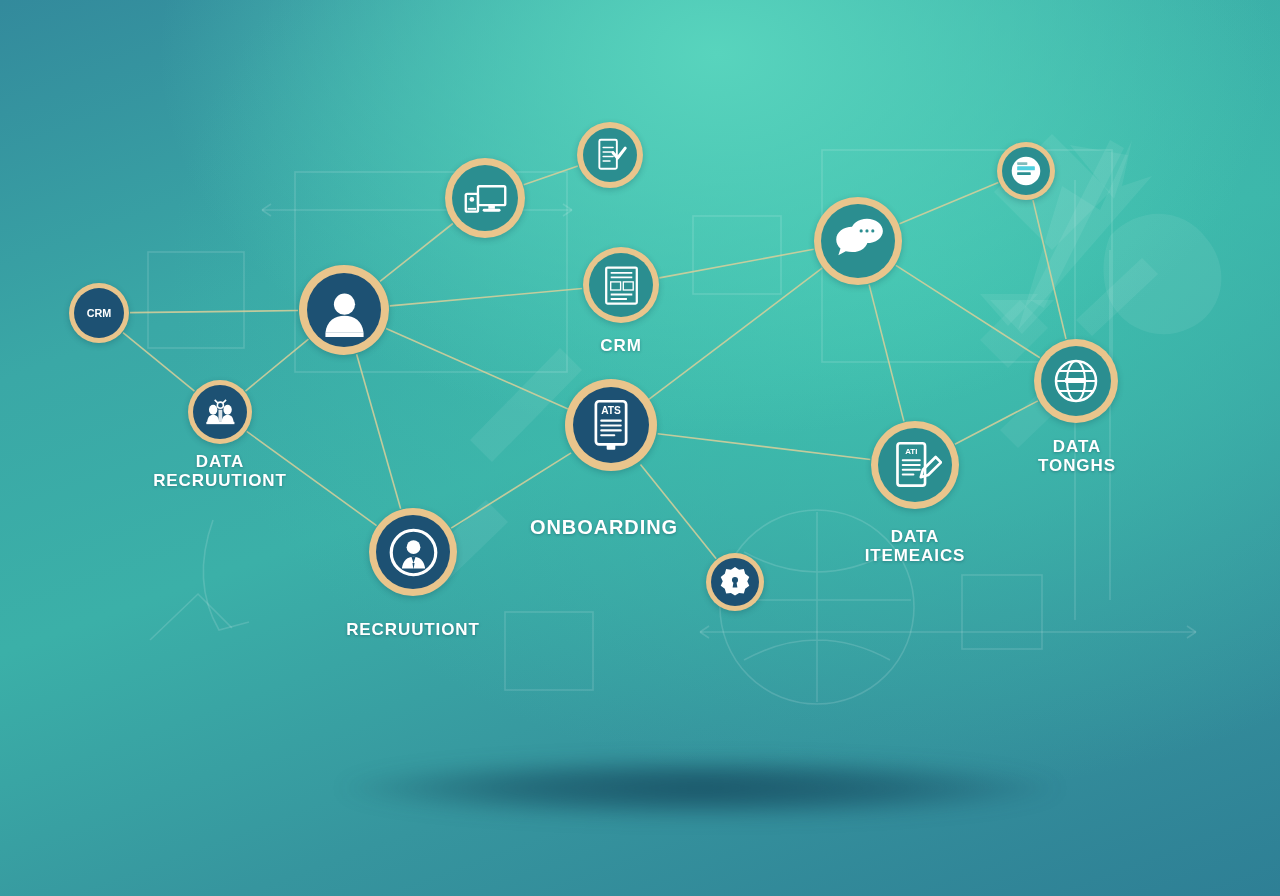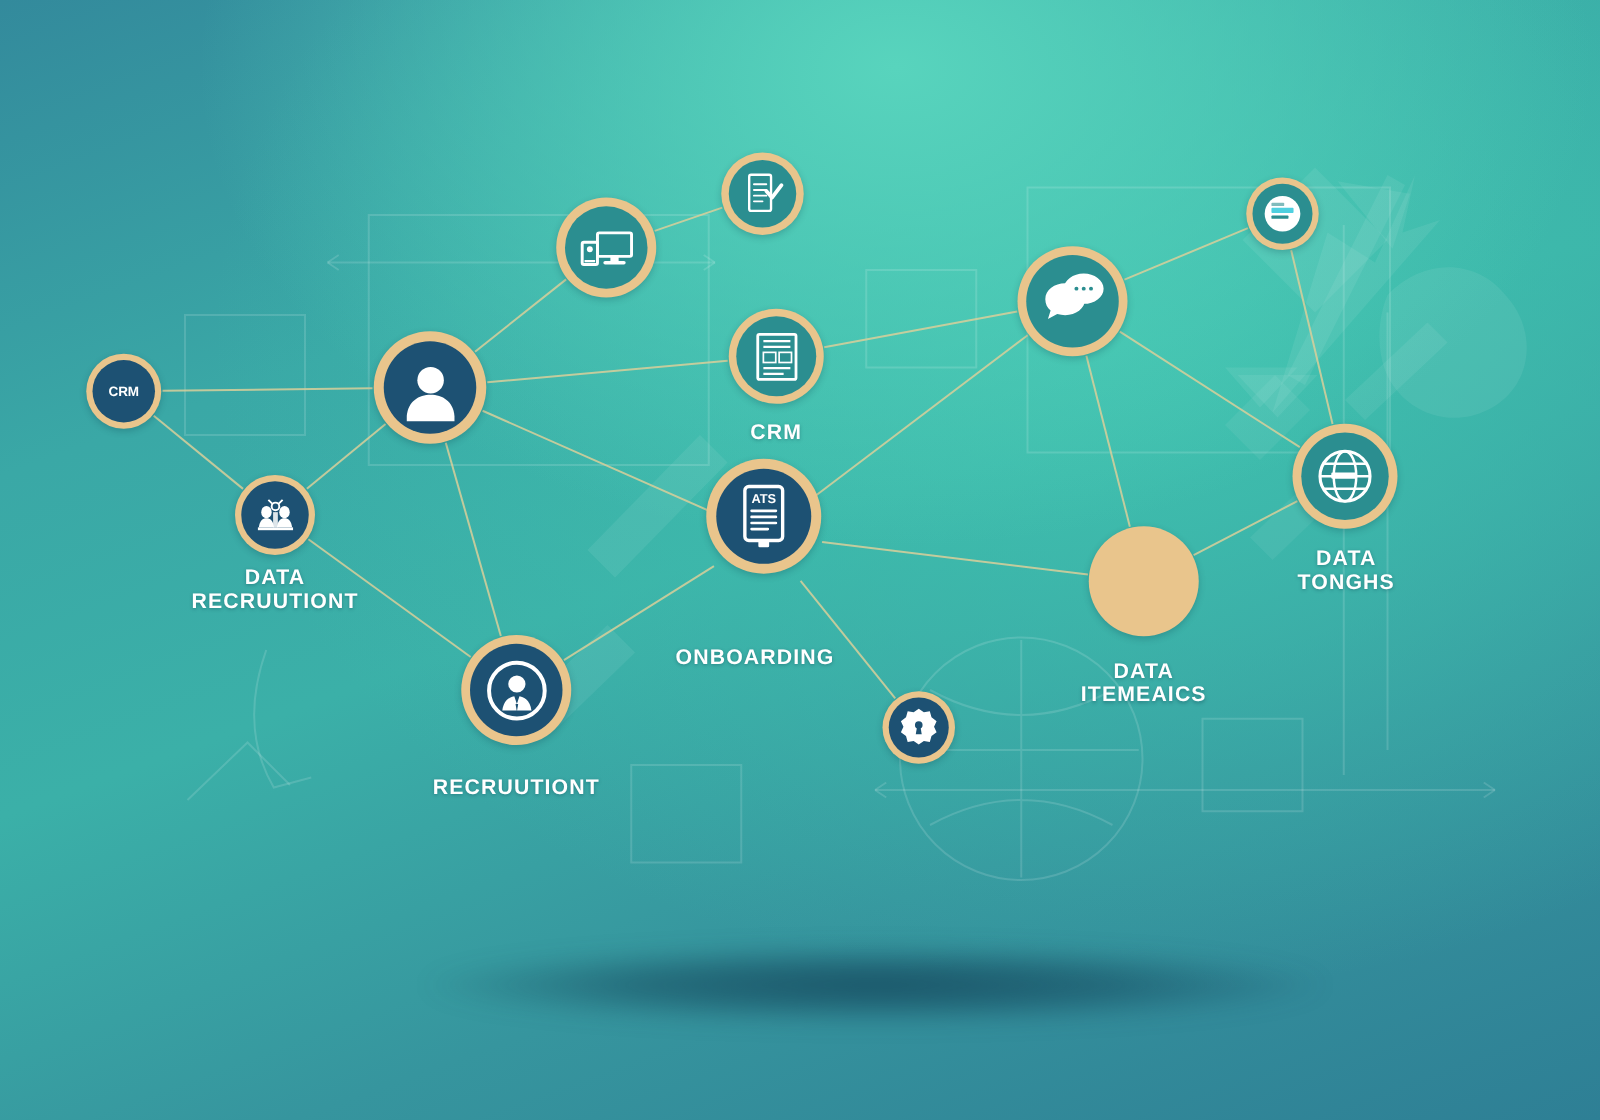--- a/index.html
+++ b/index.html
@@ -211,21 +211,21 @@
         <path d="M16 76 C18 62 24 57 32 57 C40 57 46 62 48 76 Z" fill="#ffffff"></path>
         <ellipse cx="70" cy="44" rx="11" ry="13" fill="#ffffff"></ellipse>
         <path d="M54 76 C56 62 62 57 70 57 C78 57 84 62 86 76 Z" fill="#ffffff"></path>
         <rect x="14" y="76" width="74" height="6" fill="#ffffff"></rect>
         <rect x="46" y="44" width="10" height="32" fill="#ffffff" opacity=".85"></rect>
         <circle cx="51" cy="32" r="8" fill="none" stroke="#ffffff" stroke-width="4"></circle>
         <path d="M44 26 l-8 -8 M58 26 l8 -8" stroke="#ffffff" stroke-width="4"></path>
           </svg>
         </div>
       </div>
-      <div class="node" style="left: 611px; top: 413px; width: 92px; height: 92px;">
+      <div class="node" style="left: 611px; top: 425px; width: 92px; height: 92px;">
         <div class="ring"></div>
         <div class="core core-dark" style="width: 76px; height: 76px;">
           <svg class="glyph" width="54" height="54" viewBox="0 0 100 100">
             <rect x="22" y="6" width="56" height="80" rx="6" fill="none" stroke="#ffffff" stroke-width="5"></rect>
         <text x="50" y="30" text-anchor="middle" font-family="Liberation Sans, sans-serif" font-size="19" font-weight="bold" fill="#ffffff">ATS</text>
         <path d="M32 42 h36 M32 51 h36 M32 60 h36 M32 69 h24" stroke="#ffffff" stroke-width="4" stroke-linecap="round"></path>
         <rect x="42" y="84" width="16" height="12" rx="2" fill="#ffffff"></rect>
           </svg>
         </div>
       </div>
@@ -236,20 +236,28 @@
             <circle cx="50" cy="50" r="42" fill="none" stroke="#ffffff" stroke-width="6"></circle>
         <circle cx="50" cy="40" r="13" fill="#ffffff"></circle>
         <path d="M28 80 C30 65 39 58 50 58 C61 58 70 65 72 80 Z" fill="#ffffff"></path>
         <path d="M46 58 l4 12 4 -12 z" fill="#1d5173"></path>
         <path d="M48 70 l2 12 2 -12 z" fill="#1d5173"></path>
           </svg>
         </div>
       </div>
       <div class="node" style="left: 915px; top: 465px; width: 88px; height: 88px;">
         <div class="ring"></div>
+        <div class="core core-teal" style="width: 74px; height: 74px;">
+          <svg class="glyph" width="53" height="53" viewBox="0 0 100 100">
+            <rect x="16" y="8" width="52" height="80" rx="5" fill="none" stroke="#ffffff" stroke-width="5"></rect>
+        <text x="42" y="28" text-anchor="middle" font-family="Liberation Sans, sans-serif" font-size="15" font-weight="bold" fill="#ffffff">ATI</text>
+        <path d="M26 40 h32 M26 49 h32 M26 58 h32 M26 67 h20" stroke="#ffffff" stroke-width="4" stroke-linecap="round"></path>
+        <path d="M64 58 L88 34 l10 10 L74 68 l-14 4 z" fill="none" stroke="#ffffff" stroke-width="5" stroke-linejoin="round"></path>
+          </svg>
+        </div>
       </div>
       <div class="node" style="left: 1076px; top: 381px; width: 84px; height: 84px;">
         <div class="ring"></div>
         <div class="core core-teal" style="width: 70px; height: 70px;">
           <svg class="glyph" width="50" height="50" viewBox="0 0 100 100">
             <circle cx="50" cy="50" r="40" fill="none" stroke="#ffffff" stroke-width="5"></circle>
         <ellipse cx="50" cy="50" rx="18" ry="40" fill="none" stroke="#ffffff" stroke-width="4"></ellipse>
         <path d="M10 50 h80 M16 30 h68 M16 70 h68" stroke="#ffffff" stroke-width="4"></path>
         <rect x="28" y="44" width="40" height="10" rx="2" fill="#ffffff"></rect>
           </svg>
@@ -264,21 +272,21 @@
         <path d="M46 48 h8 l3 18 h-14 z" fill="#1d5173"></path>
           </svg>
         </div>
       </div>
     </div>
   <div id="labels-layer">
       <div class="label" style="left: 220px; top: 452px; font-size: 17px;">DATA
 RECRUUTIONT</div>
       <div class="label" style="left: 413px; top: 620px; font-size: 17px;">RECRUUTIONT</div>
       <div class="label" style="left: 621px; top: 336px; font-size: 17px;">CRM</div>
-      <div class="label" style="left: 604px; top: 516px; font-size: 17px;">ONBOARDING</div>
+      <div class="label" style="left: 604px; top: 516px; font-size: 20px;">ONBOARDING</div>
       <div class="label" style="left: 915px; top: 527px; font-size: 17px;">DATA
 ITEMEAICS</div>
       <div class="label" style="left: 1077px; top: 437px; font-size: 17px;">DATA
 TONGHS</div>
     </div>
 
   <div class="shadow-ellipse"></div>
 </div>
 
 </body></html>

